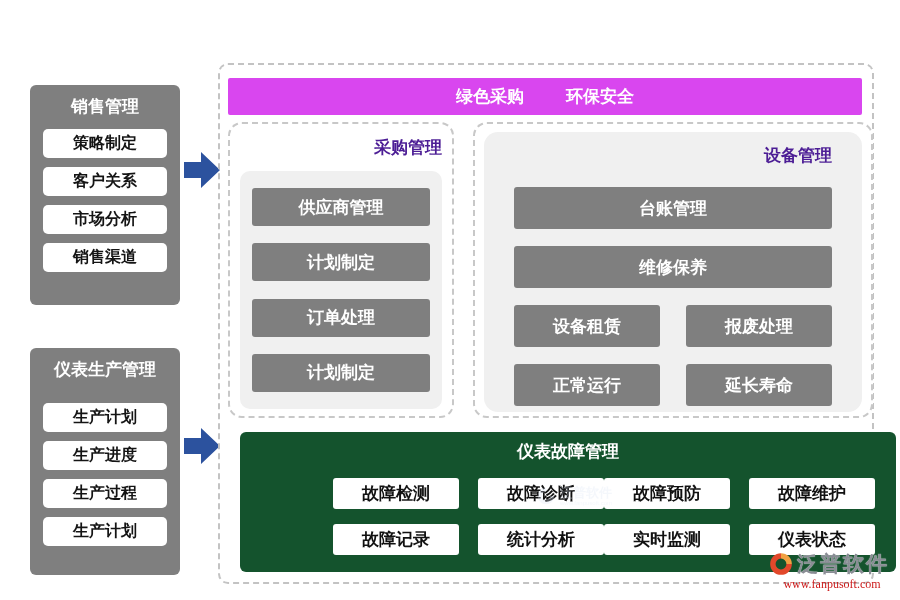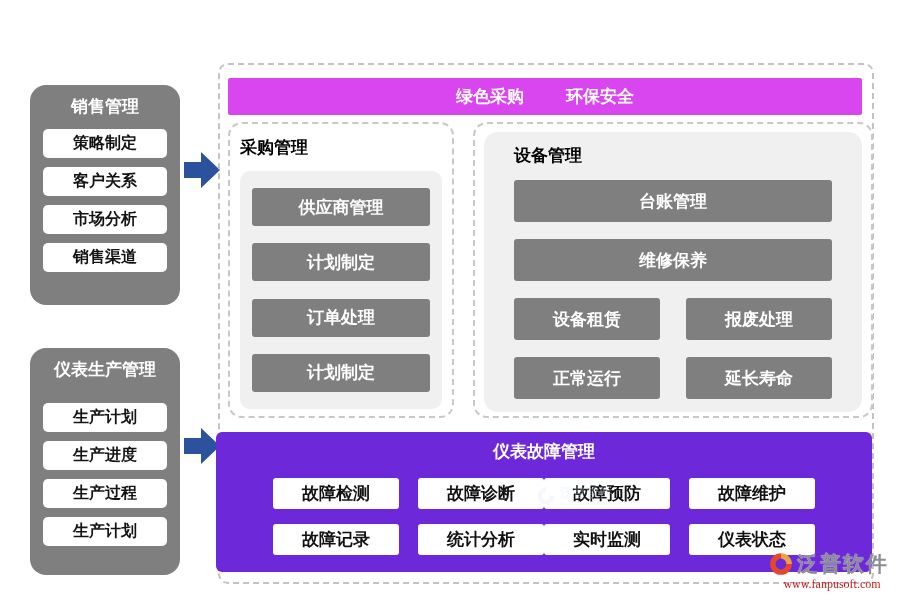--- a/index.html
+++ b/index.html
@@ -5,21 +5,21 @@
   * { box-sizing: border-box; margin: 0; padding: 0; }
   html,body { background:#ffffff; }
   body { font-family: "Liberation Sans", "DejaVu Sans", sans-serif; }
   .stage { position:relative; width:900px; height:600px; background:#fff; overflow:hidden; }
 
   .page-title { position:absolute; top:10px; left:0; width:100%; text-align:center;
     font-size:28px; font-weight:bold; color:#1B3565; letter-spacing:1px; }
 
   
   .side-panel { position:absolute; left:30px; width:150px; background:#7F7F7F;
-    border-radius:16px; display:flex; flex-direction:column; align-items:center; padding:10px 13px 0; }
+    border-radius:6px; display:flex; flex-direction:column; align-items:center; padding:10px 13px 0; }
   .side-panel.sales { top:85px; height:220px; }
   .side-panel.production { top:348px; height:227px; }
   .panel-title { color:#fff; font-weight:bold; font-size:17px; margin-bottom:11px; white-space:nowrap; }
   .production .panel-title { margin-bottom:22px; }
   .side-item { width:124px; height:29px; background:#fff; border-radius:5px; display:flex;
     align-items:center; justify-content:center; font-size:16px; font-weight:bold; color:#141414;
     margin-bottom:9px; white-space:nowrap; }
 
   
   .arrow { position:absolute; left:184px; width:36px; height:38px; }
@@ -33,40 +33,40 @@
   .banner { position:absolute; left:228px; top:78px; width:634px; height:37px; background:#d946ef;
     border-radius:2px; display:flex; align-items:center; justify-content:center; gap:42px;
     color:#fff; font-size:17px; font-weight:bold; }
 
   .gray-btn { background:#7F7F7F; color:#fff; font-weight:bold; font-size:17px; display:flex;
     align-items:center; justify-content:center; border-radius:3px; white-space:nowrap; }
 
   
   .proc-box { position:absolute; left:228px; top:122px; width:226px; height:296px;
     border:2px dashed #C8C8C8; border-radius:14px; padding:12px 10px 10px; background:#fff; }
-  .sub-title { text-align:left; font-size:17px; font-weight:bold; color:#000000; }
+  .sub-title { text-align:right; font-size:17px; font-weight:bold; color:#4c1d95; }
   .proc-box .sub-title { margin-bottom:12px; }
   .proc-inner { background:#F0F0F0; border-radius:10px; height:238px; display:flex;
     flex-direction:column; justify-content:space-evenly; align-items:flex-start; padding:0 12px; }
   .proc-inner .gray-btn { width:178px; height:38px; }
 
   
   .equip-box { position:absolute; left:473px; top:122px; width:400px; height:296px;
     border:2px dashed #C8C8C8; border-radius:14px; padding:8px 9px; background:#fff; }
   .equip-inner { background:#F0F0F0; border-radius:14px; height:280px; padding:12px 30px 0; }
-  .equip-inner .sub-title { margin-bottom:13px;font-family:Liberation Mono, monospace; }
+  .equip-inner .sub-title { margin-bottom:20px;font-family:Liberation Mono, monospace; }
   .equip-grid { display:grid; grid-template-columns:1fr 1fr; column-gap:26px; row-gap:17px; }
   .equip-grid .gray-btn { height:42px; }
   .span2 { grid-column:1 / span 2; }
 
   
-  .fault-box { position:absolute; left:216px; top:432px; width:656px; height:140px;
-    background:#6d28d9; border-radius:6px; padding:8px 21px 0; }
+  .fault-box { position:absolute; left:240px; top:432px; width:656px; height:140px;
+    background:#14532d; border-radius:6px; padding:8px 21px 0; }
   .fault-title { text-align:center; color:#fff; font-size:17px; font-weight:bold; margin-bottom:15px; }
-  .fault-row { display:flex; justify-content:center; margin-bottom:15px; }
+  .fault-row { display:flex; justify-content:flex-end; margin-bottom:15px; }
   .fault-group { display:flex; gap:19px; }
   .white-btn { width:126px; height:31px; background:#fff; border-radius:3px; display:flex;
     align-items:center; justify-content:center; font-size:17px; font-weight:bold; color:#111;
     white-space:nowrap; }
 
   
   .center-mark { position:absolute; left:536px; top:486px; display:flex; align-items:center;
     gap:4px; opacity:0.30; pointer-events:none; }
   .center-mark .cm-text { color:#DDE6F5; font-size:13px; font-weight:bold; line-height:1.1; }
   .center-mark .cm-url { color:#DDE6F5; font-size:6px; display:block; font-weight:normal; }

